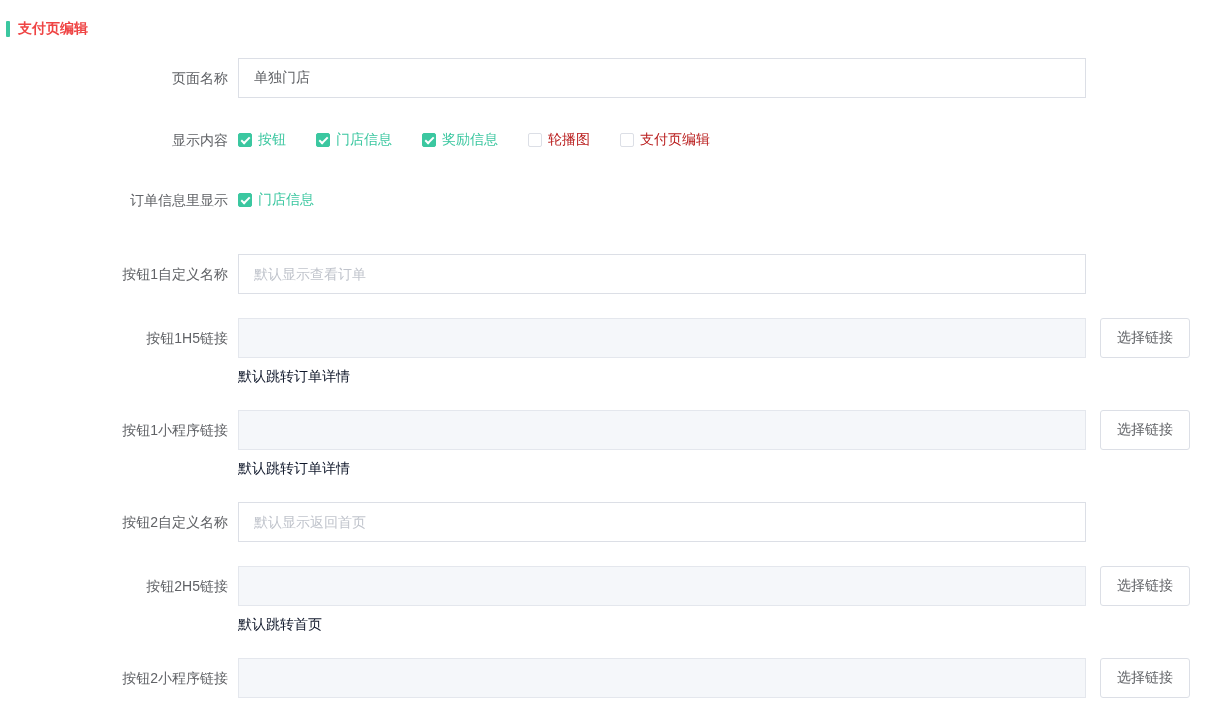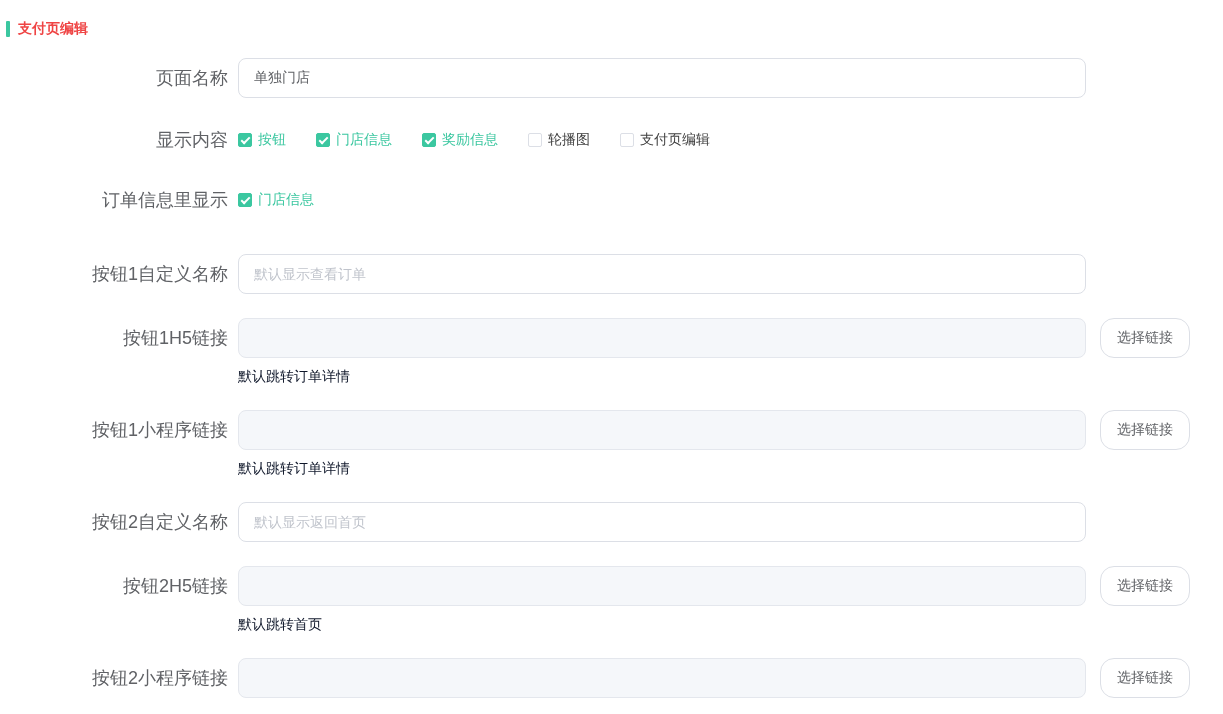--- a/index.html
+++ b/index.html
@@ -12,56 +12,56 @@
   }
   
   .section-header { display:flex; align-items:center; margin:18px 0 0 6px; height:22px; }
   .accent-bar { width:4px; height:16px; background:var(--accent); border-radius:1px; margin-right:8px; }
   .section-title { font-size:14px; font-weight:bold; color:#ef4444; }
 
   
   .form-row { display:flex; align-items:flex-start; }
   .form-label {
     width:238px; flex-shrink:0; text-align:right; padding-right:10px;
-    color:#606266; font-size:18px;
+    color:#606266; font-size:14px;
   }
   .lh-input { line-height:40px; }
   .lh-line  { line-height:20px; }
   .row-content { flex:1; display:flex; align-items:flex-start; }
   .row-content.column { flex-direction:column; }
 
   .text-input {
-    width:848px; height:40px; border:1px solid #dcdfe6; border-radius:8px;
+    width:848px; height:40px; border:1px solid #dcdfe6; border-radius:0;
     padding:0 15px; font-size:14px; color:#606266; outline:none;
     font-family:"Liberation Sans","DejaVu Sans",sans-serif; background:#fff;
   }
   .text-input::placeholder { color:#c0c4cc; }
   .text-input.disabled { background:#f5f7fa; border-color:#e4e7ed; color:#c0c4cc; cursor:not-allowed; }
 
   .link-btn {
     margin-left:14px; height:40px; padding:0 16px; min-width:90px;
-    background:#ffffff; border:1px solid #dcdfe6; border-radius:14px;
+    background:#ffffff; border:1px solid #dcdfe6; border-radius:3px;
     color:#606266; font-size:14px; cursor:pointer; white-space:nowrap;
     font-family:"Liberation Sans","DejaVu Sans",sans-serif;
   }
   .help-text { margin-top:8px; line-height:20px; font-size:14px; color:#0f172a; }
 
   
   .checkbox-group { display:flex; align-items:center; height:20px; }
   .checkbox { display:inline-flex; align-items:center; margin-right:30px; cursor:pointer; }
   .cb-box {
     width:14px; height:14px; border:1px solid #dcdfe6; border-radius:2px;
     background:#fff; position:relative; flex-shrink:0;
   }
   .checkbox.checked .cb-box { background:var(--accent); border-color:var(--accent); }
   .checkbox.checked .cb-box::after {
     content:""; position:absolute; left:4px; top:1px; width:3px; height:7px;
     border:solid #fff; border-width:0 2px 2px 0; transform:rotate(45deg);
   }
-  .cb-label { margin-left:6px; font-size:14px; color:#404040; }
+  .cb-label { margin-left:6px; font-size:14px; color:#b91c1c; }
   .checkbox.checked .cb-label { color:var(--accent); }
 
   
   .mt-18 { margin-top:18px; }
   .mt-24 { margin-top:24px; }
   .mt-32 { margin-top:32px; }
   .mt-40 { margin-top:40px; }
   .mt-44 { margin-top:44px; }
 </style>
 </head>

